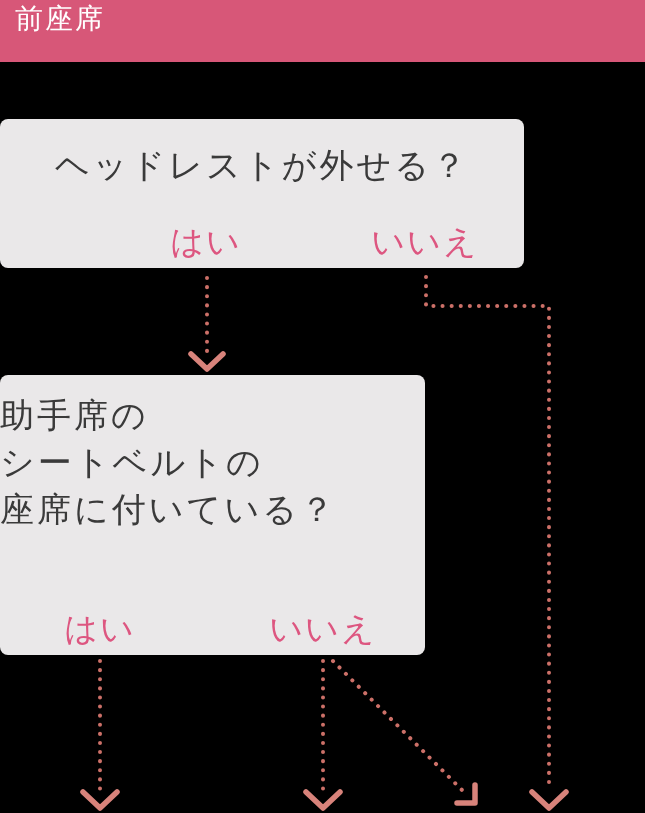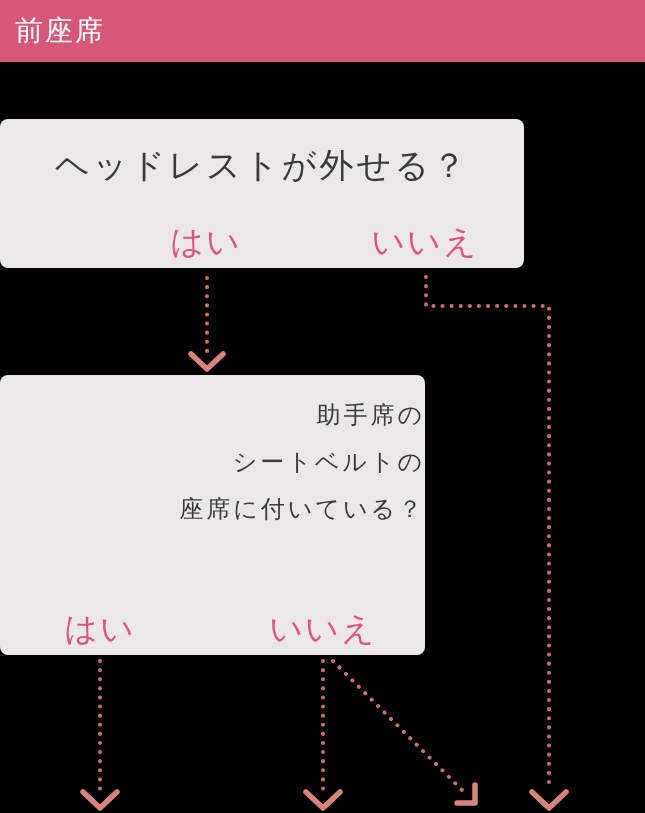--- a/index.html
+++ b/index.html
@@ -5,36 +5,36 @@
   * { margin:0; padding:0; box-sizing:border-box; }
   html,body { background:#000; }
   .stage {
     position:relative; width:645px; height:813px;
     background:#000; overflow:hidden;
     font-family:"DejaVu Sans","Liberation Sans",sans-serif;
   }
   .titlebar {
     position:absolute; top:0; left:0; width:645px; height:62px;
     background:#d75778; color:#ffffff;
-    display:flex; align-items:center; padding-left:15px;
+    display:flex; align-items:flex-start; padding-left:15px;
     font-size:28px; letter-spacing:2px;
   }
   .box {
     position:absolute; background:#eae8e9; border-radius:8px;
     color:#3a3a3a;
   }
   .box-q1 { left:0; top:119px; width:524px; height:149px; }
   .box-q1 .question {
     position:absolute; top:24px; left:0; width:100%;
     text-align:center; font-size:34px; letter-spacing:3px;
   }
   .box-q2 { left:0; top:375px; width:425px; height:280px; }
   .box-q2 .question {
     position:absolute; top:17px; left:0; width:100%;
-    text-align:right; font-size:24px; line-height:47px; letter-spacing:3px;font-family:Liberation Serif, serif;
+    text-align:left; font-size:34px; line-height:47px; letter-spacing:3px;font-family:Liberation Serif, serif;
   }
   .answer {
     position:absolute; transform:translateX(-50%);
     color:#dd5680; font-size:33px; letter-spacing:2px; white-space:nowrap;font-family:Liberation Serif, serif;
   }
   .ans-q1-yes { left:206px; top:101px; }
   .ans-q1-no  { left:425px; top:101px; }
   .ans-q2-yes { left:100px; top:232px; }
   .ans-q2-no  { left:323px; top:232px; }
   .arrows { position:absolute; left:0; top:0; pointer-events:none; }

